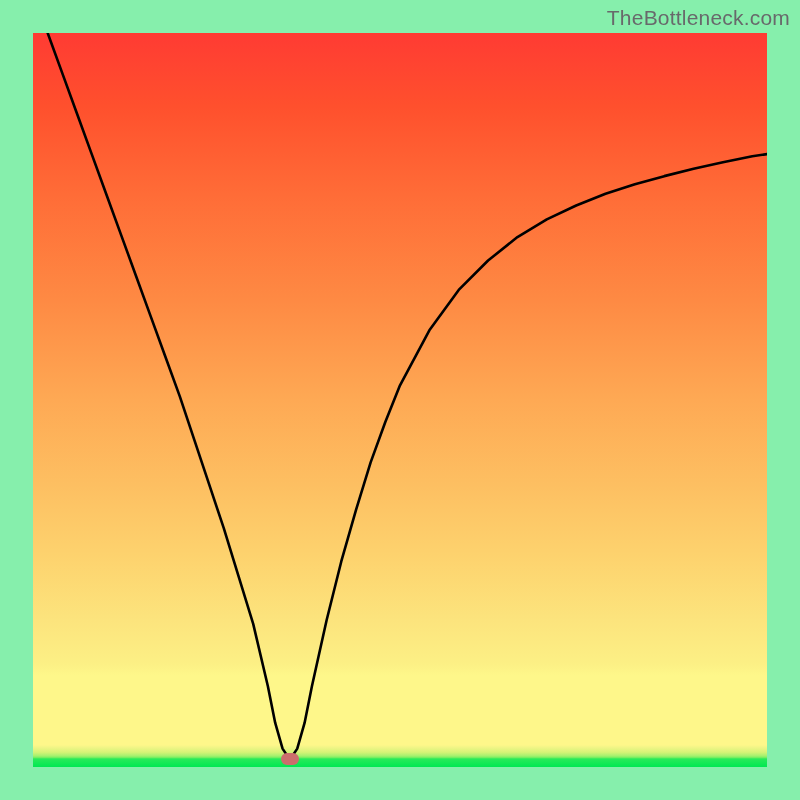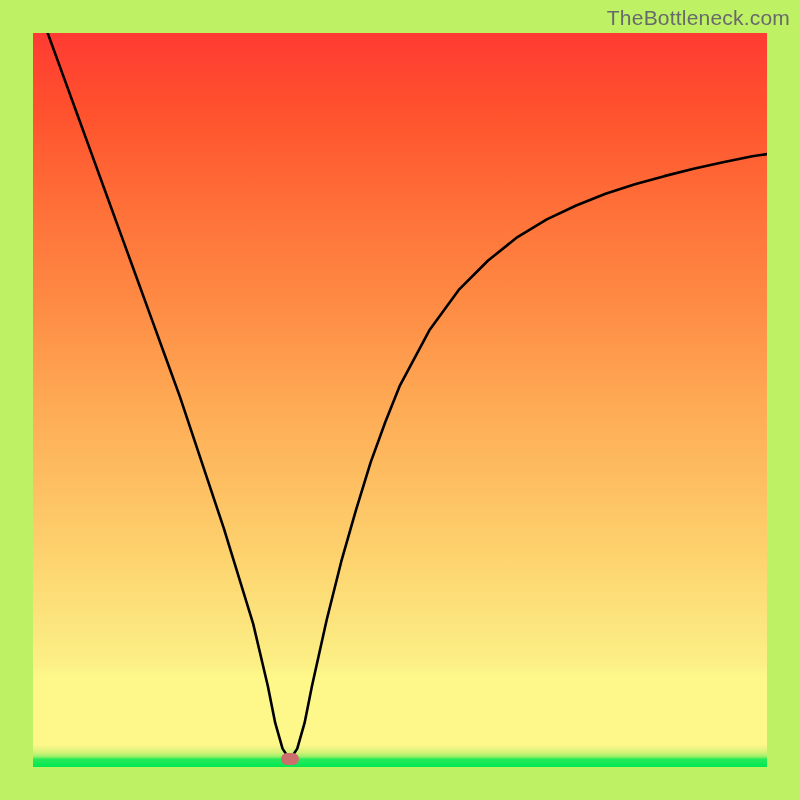--- a/index.html
+++ b/index.html
@@ -7,21 +7,21 @@
     padding: 0;
     width: 800px;
     height: 800px;
     background: #000000;
     overflow: hidden;
     font-family: Arial, Helvetica, sans-serif;
   }
   .frame {
     width: 800px;
     height: 800px;
-    background: #bef264;
+    background: #86efac;
     position: relative;
   }
   .plot {
     position: absolute;
     left: 33px;
     top: 33px;
     width: 734px;
     height: 734px;
     background: linear-gradient(
       to top,

